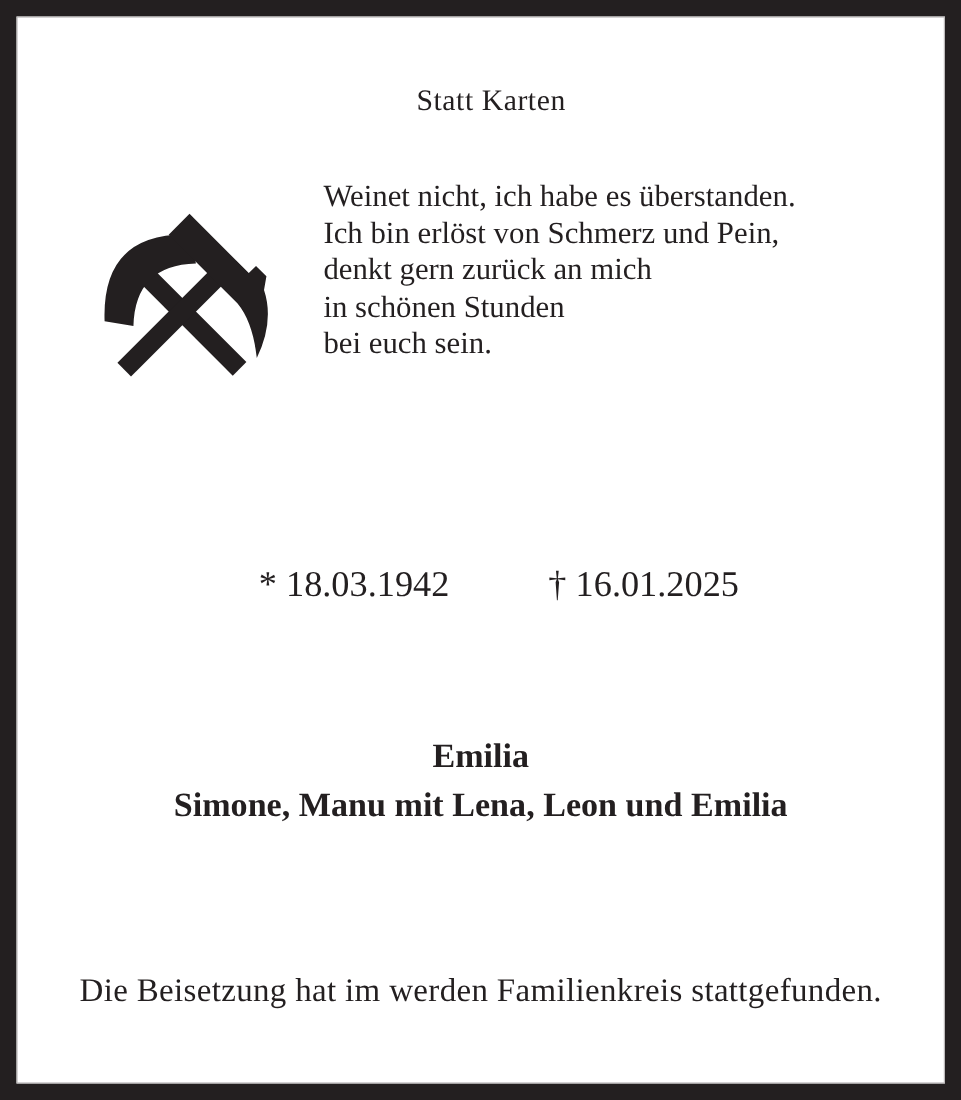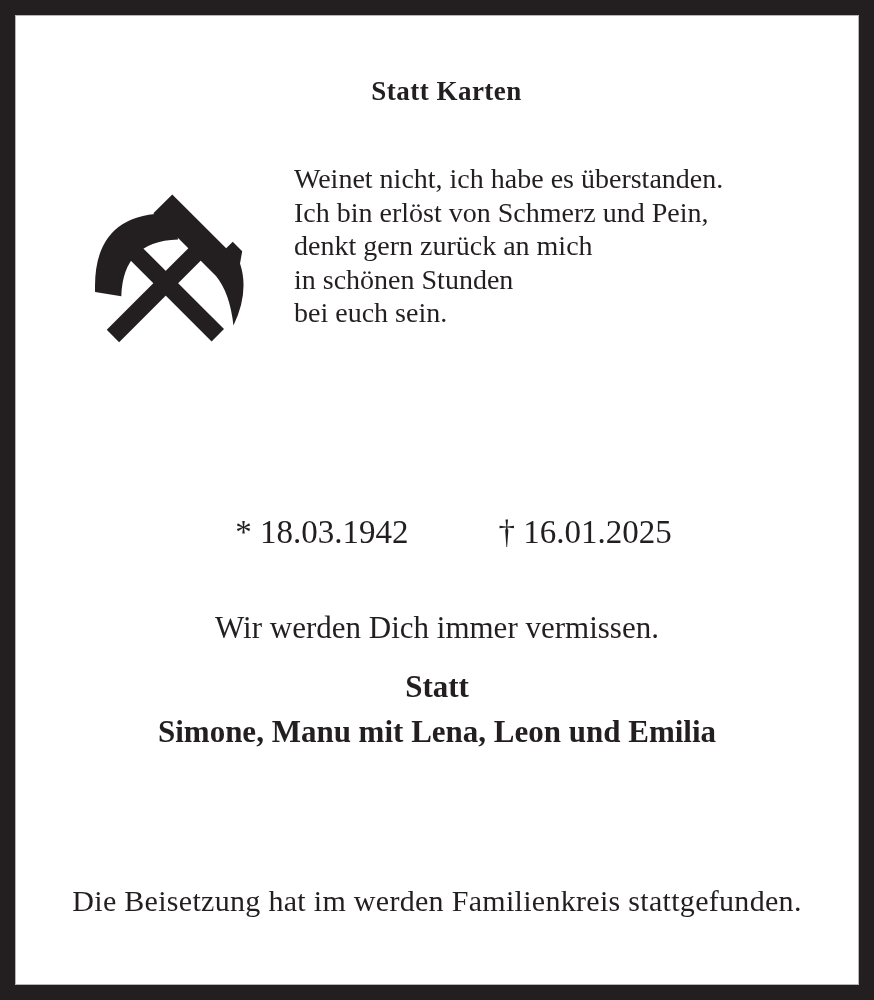--- a/index.html
+++ b/index.html
@@ -19,21 +19,21 @@
     position: absolute; inset: 15px;
     border: 1px solid #b8b5b6;
   }
   .content {
     position: absolute; inset: 16px;
   }
   
   .header-line {
     position: absolute; top: 60px; left: 0; right: 0;
     text-align: center;
-    font-weight: bold;
+    font-weight: normal;
     font-size: 27px;
     letter-spacing: 0.5px;
     padding-left: 19px;
   }
   
   .emblem {
     position: absolute; left: 46px; top: 156px;
     width: 206px; height: 206px;
   }
   .emblem svg { width: 100%; height: 100%; }
@@ -123,22 +123,21 @@
     <div>denkt gern zurück an mich</div>
     <div>in schönen Stunden</div>
     <div>bei euch sein.</div>
   </div>
 
 
   <div class="dates">
     <span class="birth">* 18.03.1942</span><span class="death">† 16.01.2025</span>
   </div>
 
-  <div class="farewell">Wir werden Dich immer vermissen.</div>
 
   <div class="mourners">
-    <div>Statt</div>
+    <div>Emilia</div>
     <div>Simone, Manu mit Lena, Leon und Emilia</div>
   </div>
 
   <div class="footer-line">Die Beisetzung hat im werden Familienkreis stattgefunden.</div>
 
 </div>
 
 </body></html>

